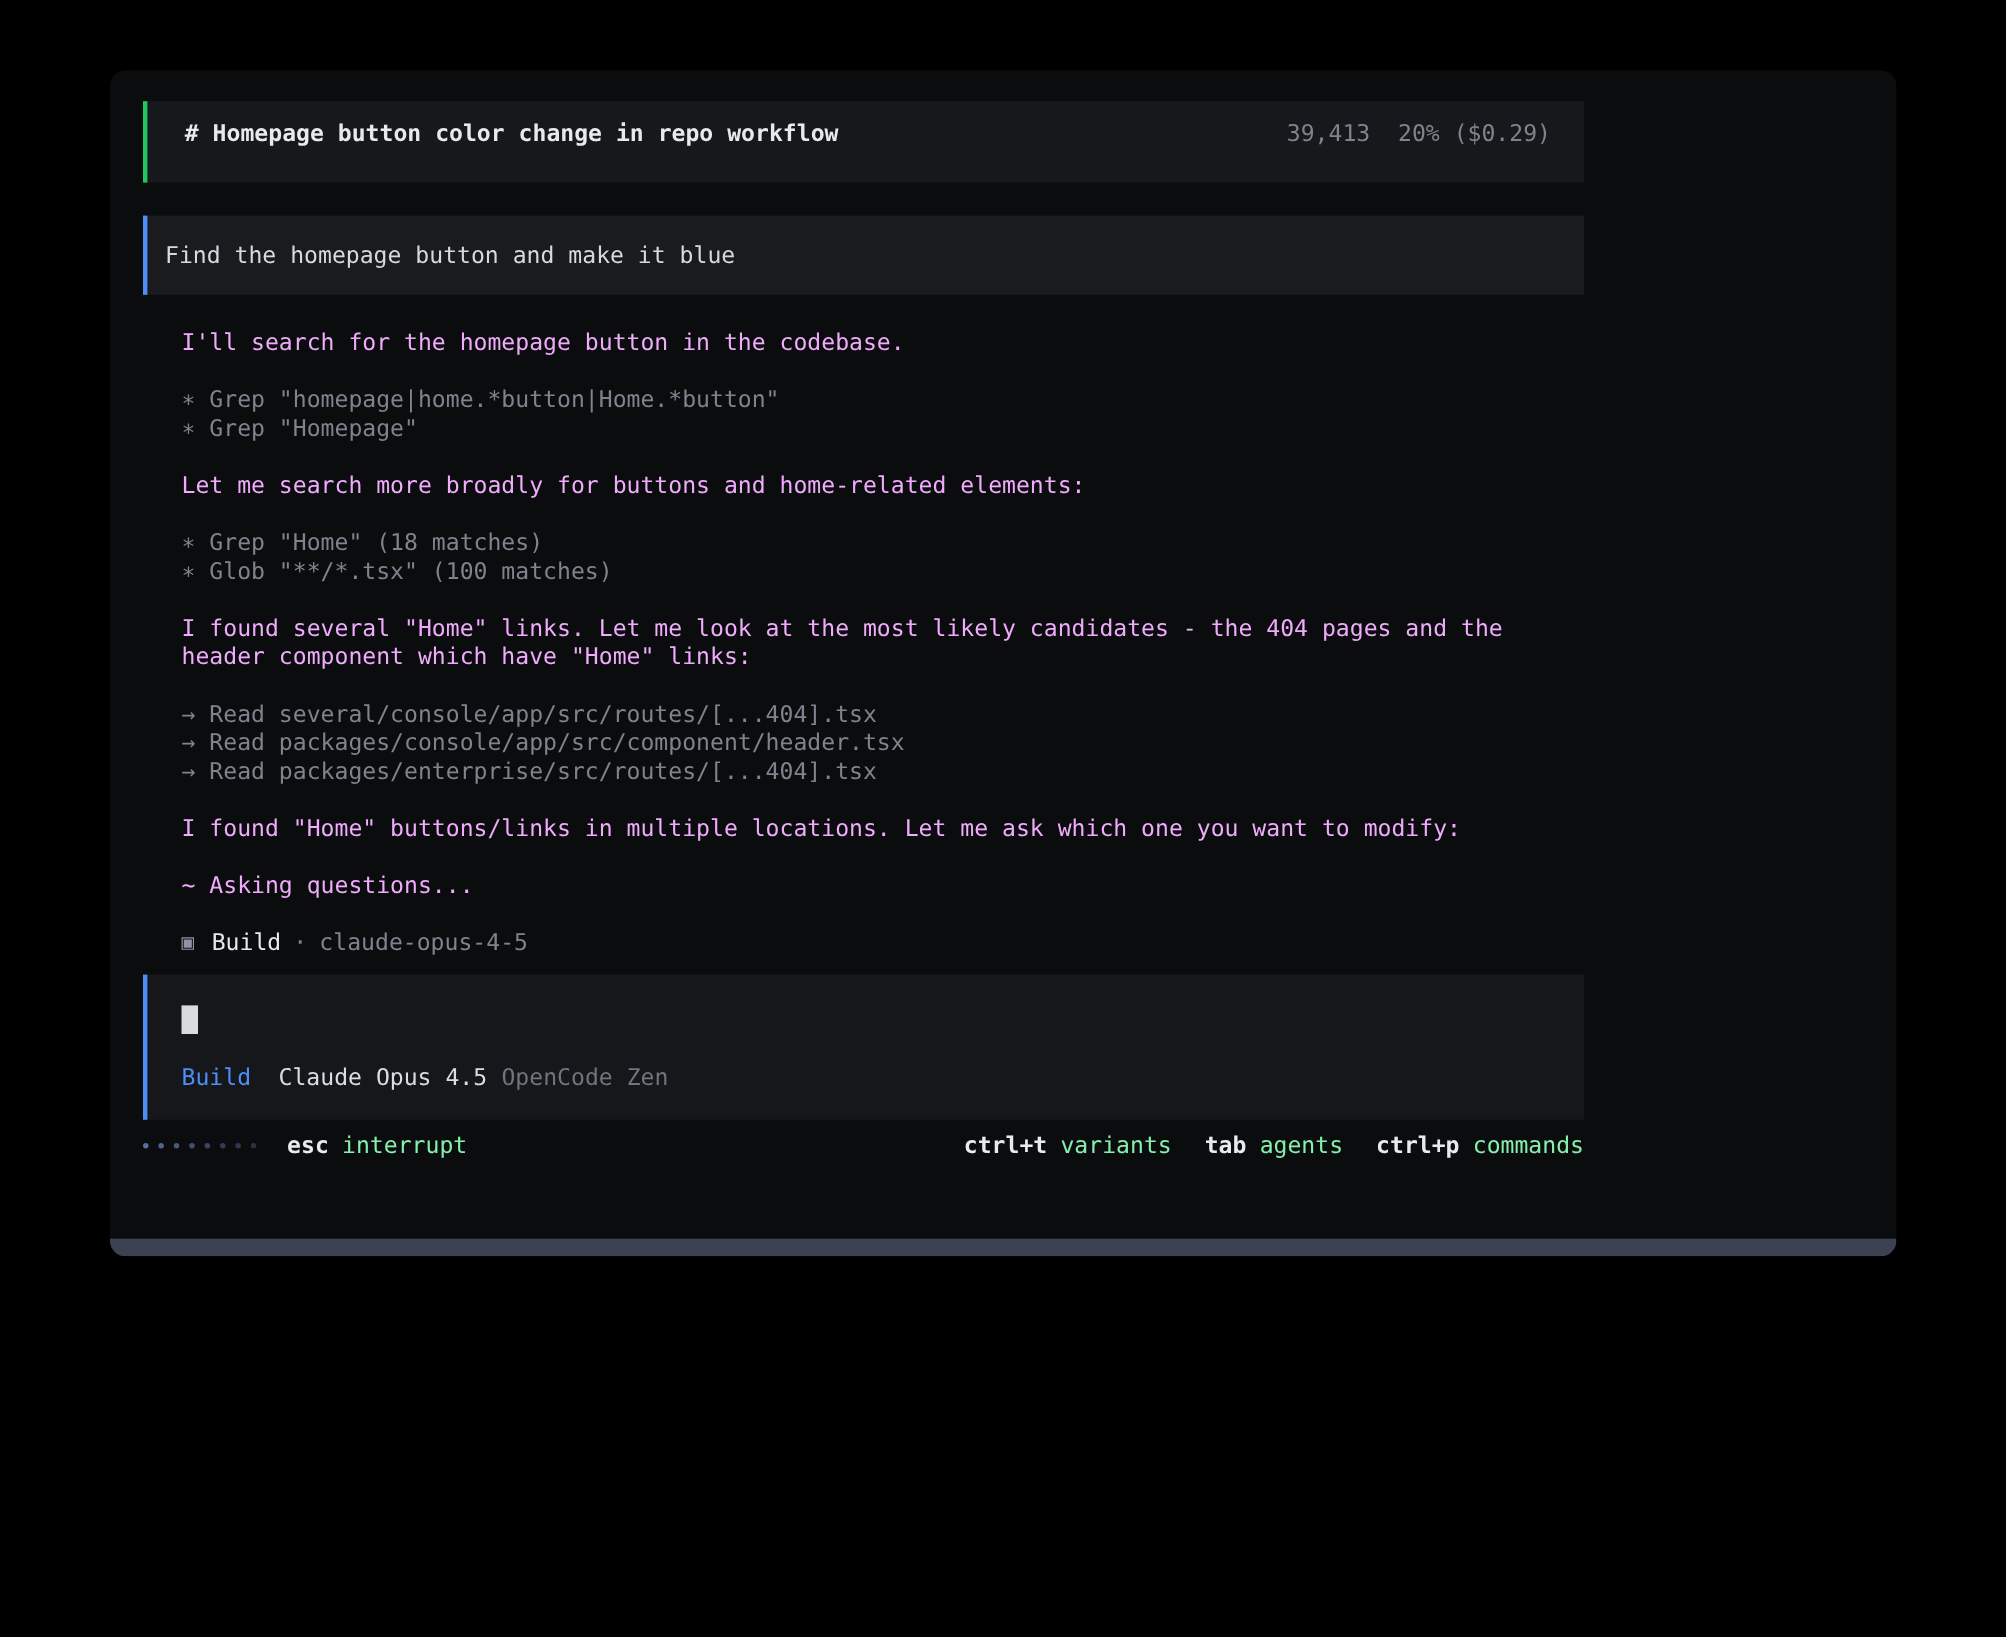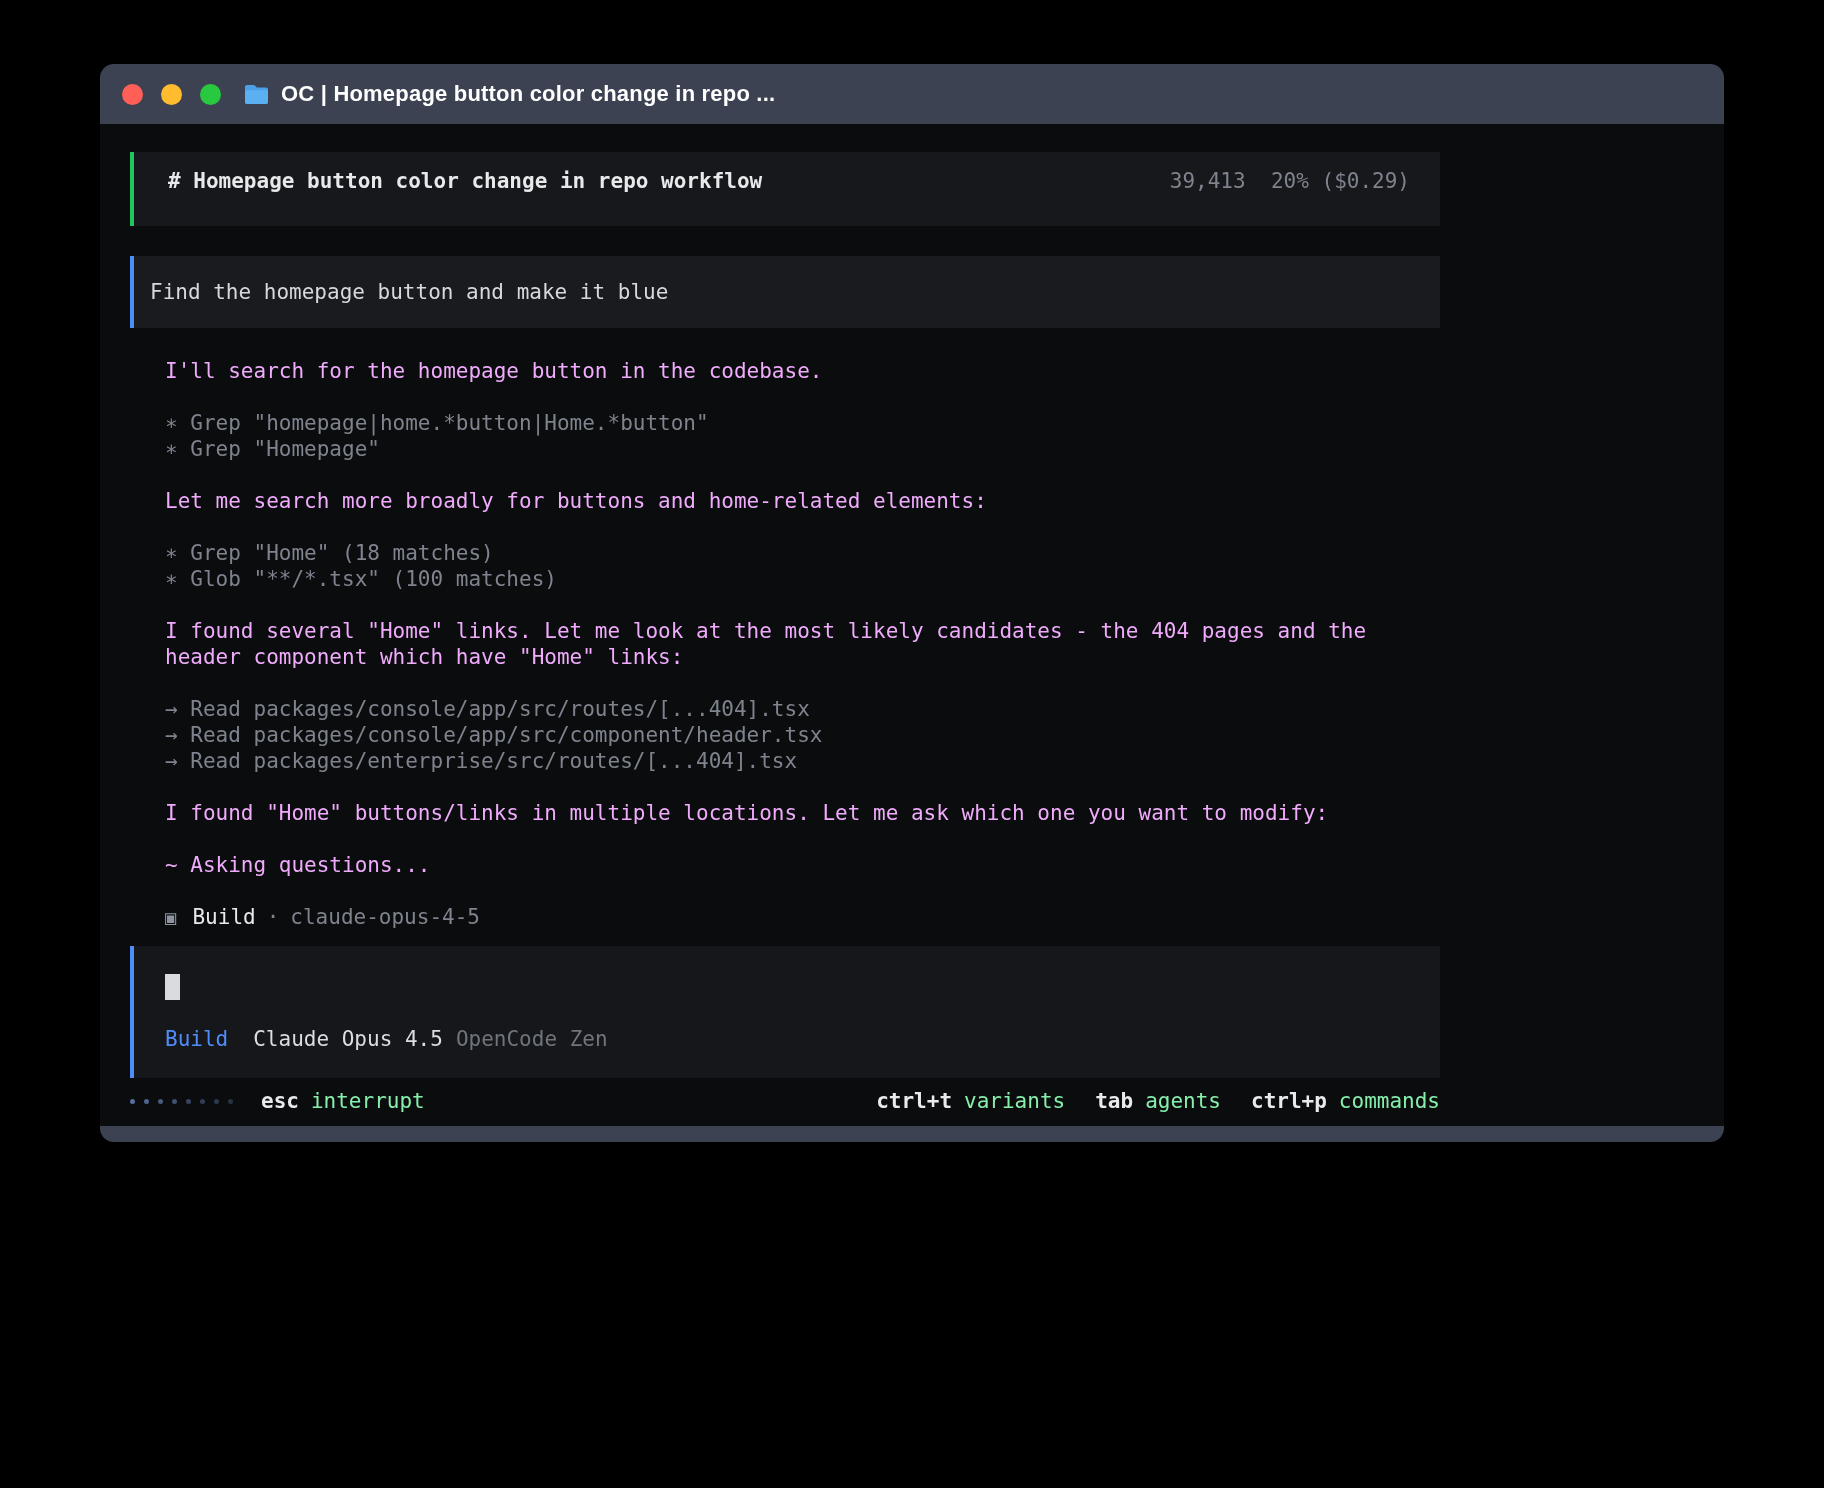--- a/index.html
+++ b/index.html
@@ -117,36 +117,20 @@
   .hint { display: flex; align-items: baseline; white-space: pre; }
   .hint .key { color: #e8eaec; font-weight: bold; }
   .hint .label { color: #86efac; margin-left: 12px; }
   .footer-right { margin-left: auto; display: flex; gap: 30px; }
 </style>
 </head>
 <body>
 
 <div class="window">
 
-  <div class="titlebar">
-    <div class="lights">
-      <button class="light red"></button>
-      <button class="light yellow"></button>
-      <button class="light green"></button>
-    </div>
-    <div class="title-wrap">
-      <span class="folder-icon">
-        <svg width="27" height="21" viewBox="0 0 27 21">
-          <path d="M2 3 C2 1.9 2.9 1 4 1 h6.4 c0.6 0 1.1 0.2 1.5 0.6 l1.9 1.8 H23 c1.1 0 2 0.9 2 2 V18 c0 1.1 -0.9 2 -2 2 H4 c-1.1 0 -2 -0.9 -2 -2 Z" fill="#4ba0e8"></path>
-          <path d="M2 6.2 h23 V18 c0 1.1 -0.9 2 -2 2 H4 c-1.1 0 -2 -0.9 -2 -2 Z" fill="#5bb0f2"></path>
-        </svg>
-      </span>
-      <span class="window-title">OC | Homepage button color change in repo ...</span>
-    </div>
-  </div>
 
   <div class="content">
     <div class="inner">
 
       <div class="session-header">
         <span class="session-title"># Homepage button color change in repo workflow</span>
         <span class="session-stats">39,413  20% ($0.29)</span>
       </div>
 
       <div class="user-block">
@@ -171,21 +155,21 @@
         <div class="group">
           <div class="line-tool">∗ Grep "Home" (18 matches)</div>
           <div class="line-tool">∗ Glob "**/*.tsx" (100 matches)</div>
         </div>
 
         <div class="group">
           <div class="line-text">I found several "Home" links. Let me look at the most likely candidates - the 404 pages and the header component which have "Home" links:</div>
         </div>
 
         <div class="group">
-          <div class="line-tool">→ Read packages/console/app/src/routes/[...404].tsx</div>
+          <div class="line-tool">→ Read several/console/app/src/routes/[...404].tsx</div>
           <div class="line-tool">→ Read packages/console/app/src/component/header.tsx</div>
           <div class="line-tool">→ Read packages/enterprise/src/routes/[...404].tsx</div>
         </div>
 
         <div class="group">
           <div class="line-text">I found "Home" buttons/links in multiple locations. Let me ask which one you want to modify:</div>
         </div>
 
         <div class="group">
           <div class="line-text">~ Asking questions...</div>

